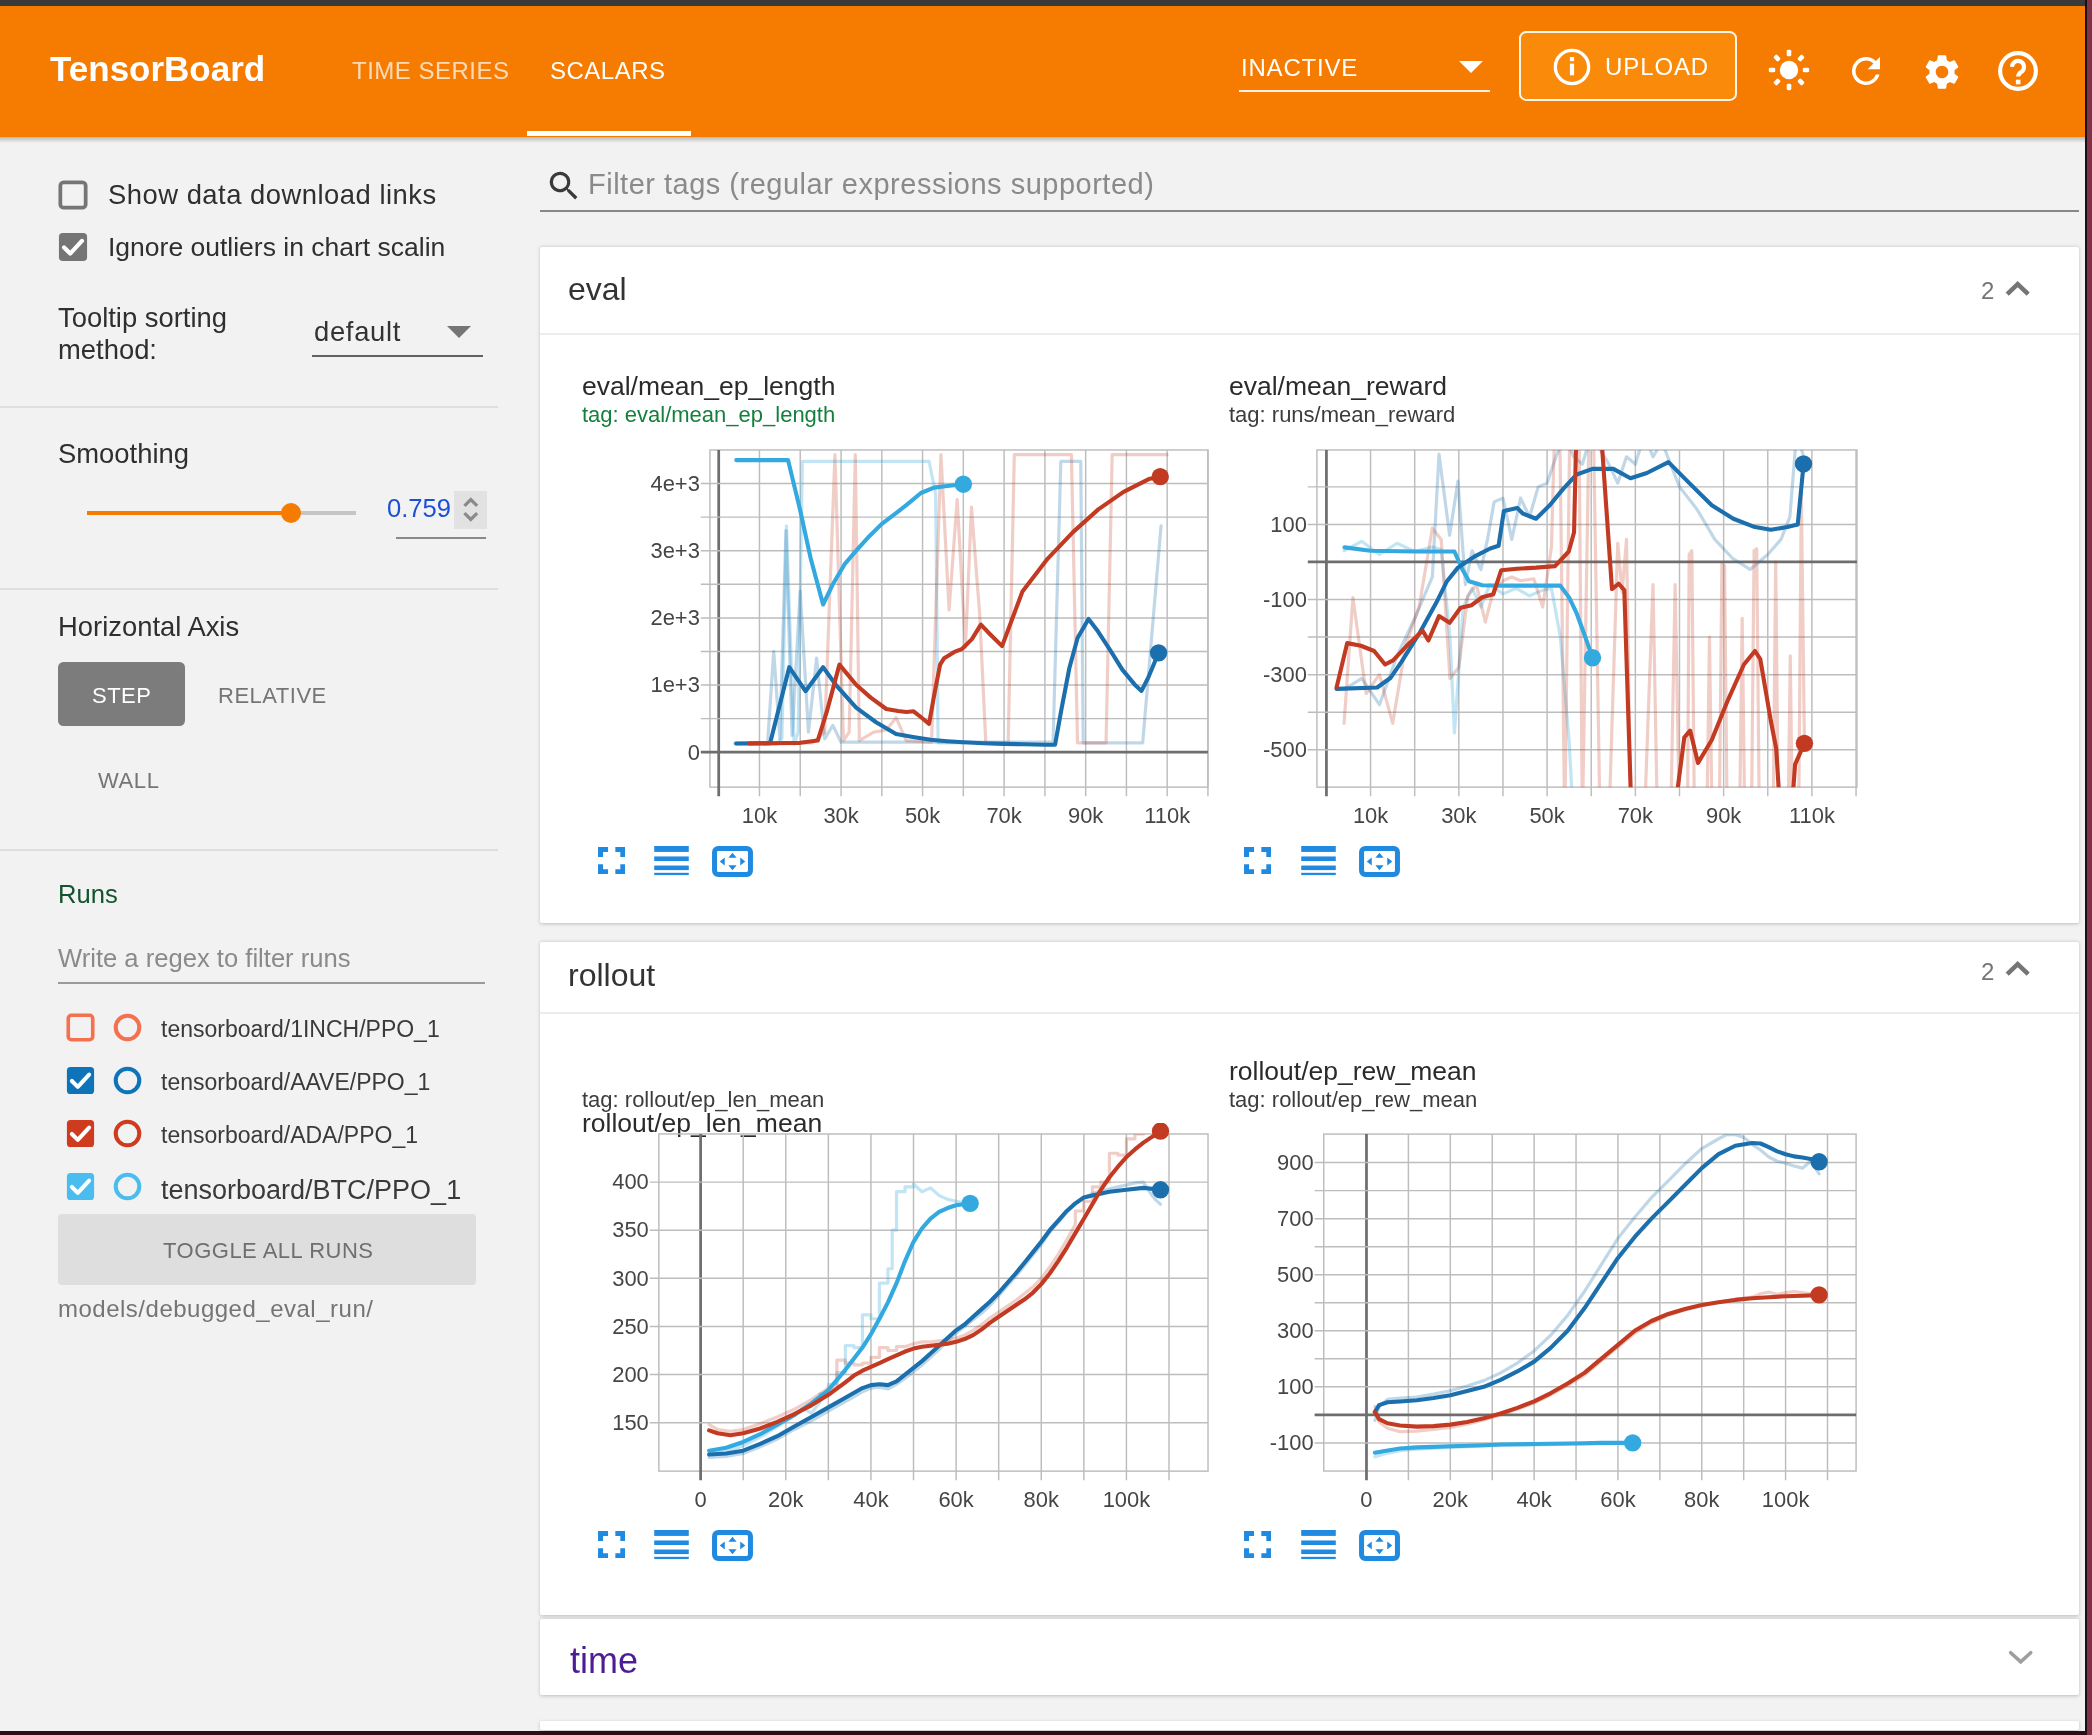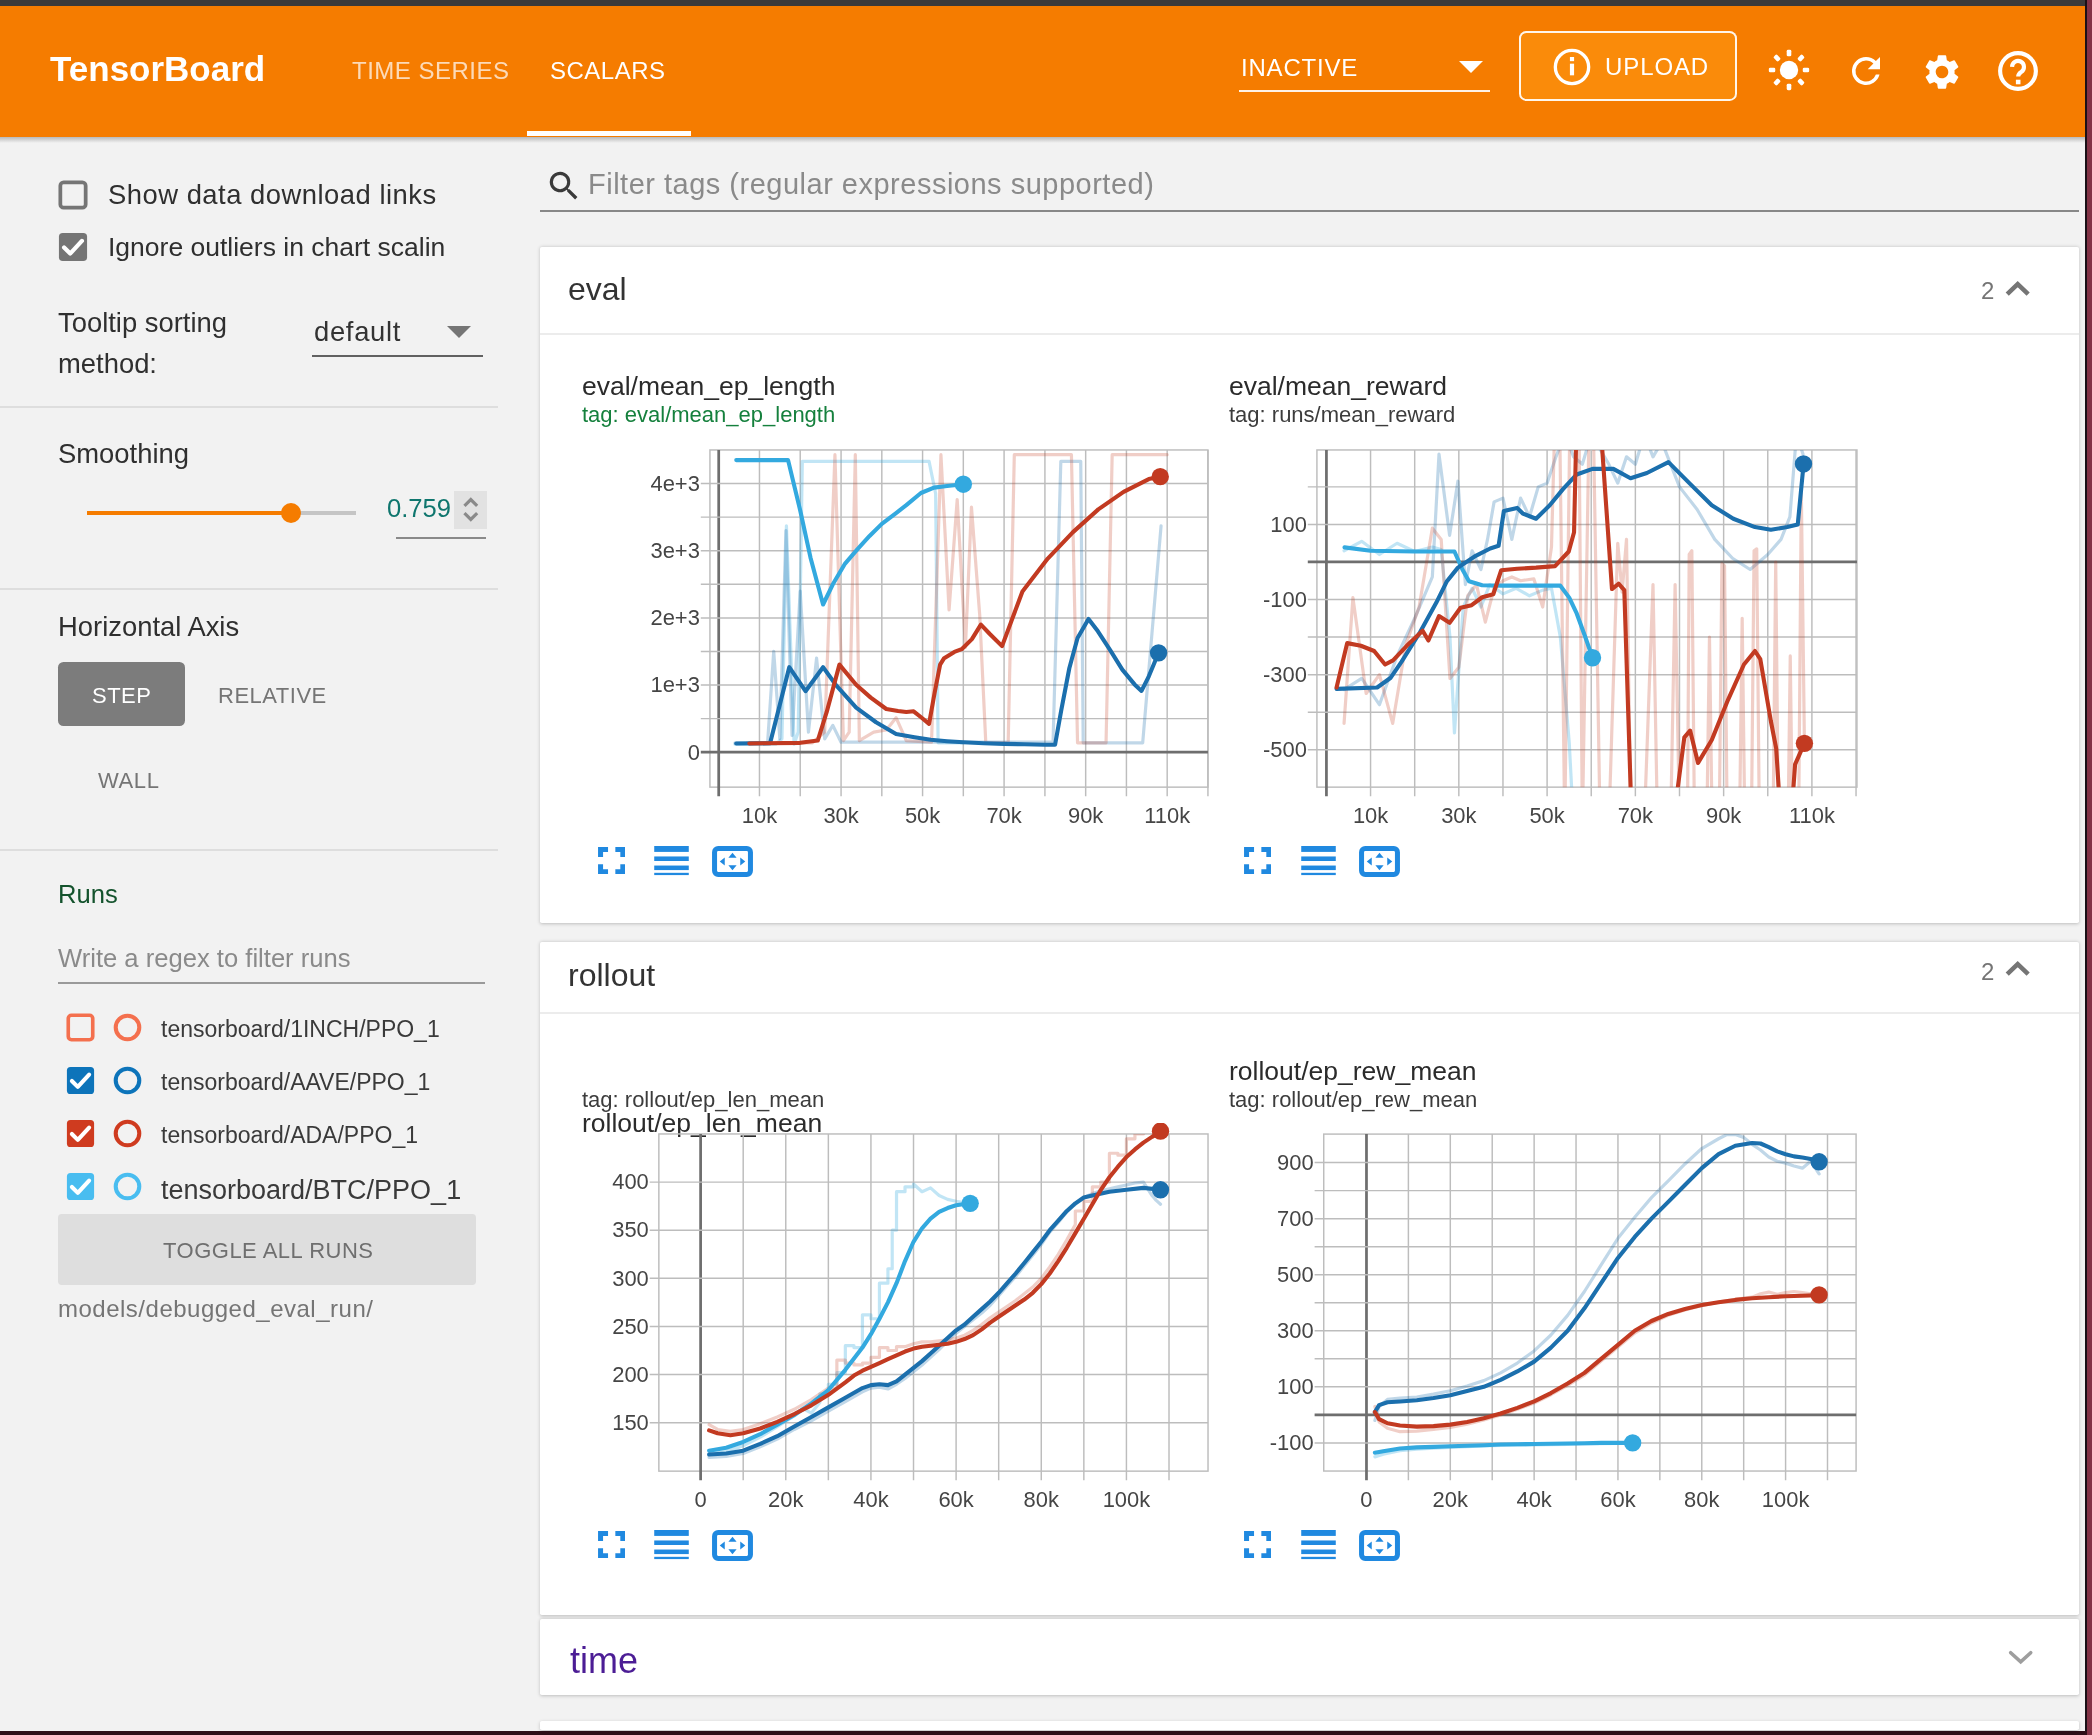--- a/index.html
+++ b/index.html
@@ -58,30 +58,30 @@
 
 <svg style="position:absolute;left:58px;top:180px" width="30" height="30" viewBox="0 0 32 32">
     <rect x="2.5" y="2.5" width="27" height="27" rx="3.5" fill="none" stroke="#757575" stroke-width="4"></rect>
   </svg>
 <div class="abs" style="left:108px;top:179px;font-size:27.4px;letter-spacing:0.5px;color:#2f2f2f">Show data download links</div>
 <svg style="position:absolute;left:58px;top:232px" width="30" height="30" viewBox="0 0 32 32">
     <rect x="1" y="1" width="30" height="30" rx="4" fill="#757575"></rect>
     <path d="M6.5 16.5 L13 23 L25.5 9.5" stroke="#fff" stroke-width="4.5" fill="none" stroke-linecap="round" stroke-linejoin="round"></path>
   </svg>
 <div class="abs" style="left:108px;top:232px;width:337px;overflow:hidden;white-space:nowrap;font-size:26.5px;color:#2f2f2f">Ignore outliers in chart scaling</div>
-<div class="abs" style="left:58px;top:302px;font-size:27.4px;color:#2f2f2f;line-height:41px">Tooltip sorting<br>method:</div>
+<div class="abs" style="left:58px;top:302px;font-size:27.4px;color:#2f2f2f;line-height:32px">Tooltip sorting<br>method:</div>
 <div class="abs" style="left:314px;top:316px;font-size:27.4px;letter-spacing:0.7px;color:#333">default</div>
 <div class="abs" style="left:447px;top:326px;width:0;height:0;border-left:12px solid transparent;border-right:12px solid transparent;border-top:12px solid #757575"></div>
 <div class="abs" style="left:312px;top:355px;width:171px;height:2.3px;background:#616161"></div>
 <div class="abs" style="left:0;top:406px;width:498px;height:1.8px;background:#dedede"></div>
 <div class="abs" style="left:58px;top:438px;font-size:27.4px;color:#2f2f2f">Smoothing</div>
 <div class="abs" style="left:87px;top:511px;width:205px;height:3.7px;background:#f57c00"></div>
 <div class="abs" style="left:291px;top:511px;width:65px;height:3.7px;background:#c5c5c5"></div>
 <div class="abs" style="left:281px;top:503px;width:20px;height:20px;border-radius:50%;background:#f57c00"></div>
-<div class="abs" style="left:387px;top:494px;font-size:25.6px;color:#0f766e">0.759</div>
+<div class="abs" style="left:387px;top:494px;font-size:25.6px;color:#1d4ed8">0.759</div>
 <div class="abs" style="left:454px;top:491px;width:33px;height:38px;background:#e2e2e2"></div>
 <svg class="abs" style="left:458px;top:495px" width="25.6" height="29" viewBox="0 0 28 32">
     <path d="M7 12 L14 5 L21 12" stroke="#8a8a8a" stroke-width="3.5" fill="none"></path>
     <path d="M7 20 L14 27 L21 20" stroke="#8a8a8a" stroke-width="3.5" fill="none"></path>
   </svg>
 <div class="abs" style="left:396px;top:537px;width:90px;height:2.3px;background:#8a8a8a"></div>
 <div class="abs" style="left:0;top:588px;width:498px;height:1.8px;background:#dedede"></div>
 <div class="abs" style="left:58px;top:611px;font-size:27.4px;color:#2f2f2f">Horizontal Axis</div>
 <div class="abs" style="left:58px;top:662px;width:127px;height:64px;background:#7c7c7c;border-radius:5.5px"></div>
 <div class="abs" style="left:92px;top:683px;font-size:22px;color:#fff;letter-spacing:0.5px">STEP</div>

